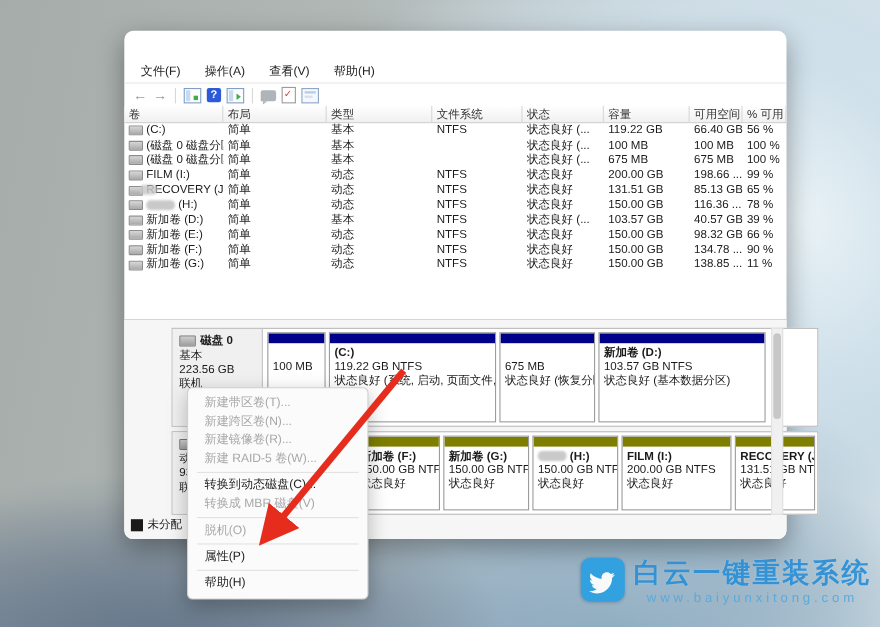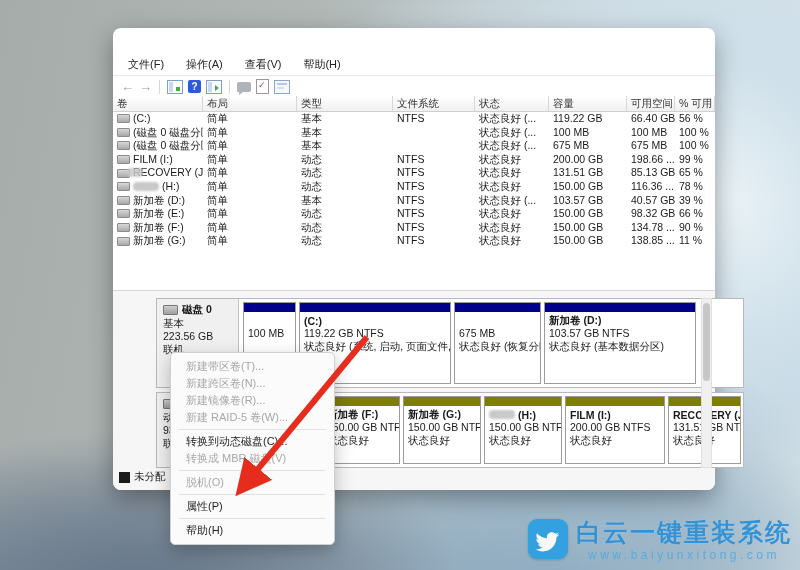--- a/index.html
+++ b/index.html
@@ -78,21 +78,21 @@
   #vscroll{position:absolute;right:3px;top:7px;width:9px;height:168px;background:#f0f0f0;border:1px solid #e0e0e0;}
   #vscroll .thumb{position:absolute;left:1px;right:1px;top:4px;height:78px;background:#c7c7c7;border-radius:4px;}
   
   #ctx{position:absolute;left:170px;top:352px;width:163px;background:#fbfbfb;border:1px solid #d0d0d0;
     border-radius:5px;box-shadow:0 6px 18px rgba(0,0,0,.25);padding:5px 0;z-index:20;}
   .ctx-item{height:17px;line-height:17px;padding-left:15px;font-size:11px;white-space:nowrap;color:#1f1f1f;}
   .ctx-item.disabled{color:#a8a8a8;}
   .ctx-sep{height:1px;background:#e2e2e2;margin:3px 8px;}
   
   #arrow{position:absolute;left:0;top:0;width:800px;height:570px;pointer-events:none;z-index:30;}
-  #wm{position:absolute;right:8px;bottom:8px;display:flex;align-items:center;gap:8px;z-index:40;opacity:.92;}
+  #wm{position:absolute;right:8px;bottom:20px;display:flex;align-items:center;gap:8px;z-index:40;opacity:.92;}
   #wm-logo{width:40px;height:40px;background:#2b9fe3;border-radius:9px;display:flex;align-items:center;justify-content:center;box-shadow:0 1px 3px rgba(0,0,0,.2);}
   #wm-textwrap{display:flex;flex-direction:column;align-items:center;}
   #wm-title{font-size:25px;font-weight:bold;color:#2b8fd6;letter-spacing:2px;text-shadow:0 0 1px rgba(255,255,255,.5);}
   #wm-url{font-size:12px;color:#57a8dd;letter-spacing:3.5px;margin-top:-1px;}
 </style>
 </head>
 <body>
 <div id="screen">
 
   <div class="petal" style="right:-140px;top:-60px;width:420px;height:520px;transform:rotate(-18deg);background:radial-gradient(closest-side,#e9f2f6 0%,#cfe0ea 55%,rgba(207,224,234,0) 100%);"></div>

